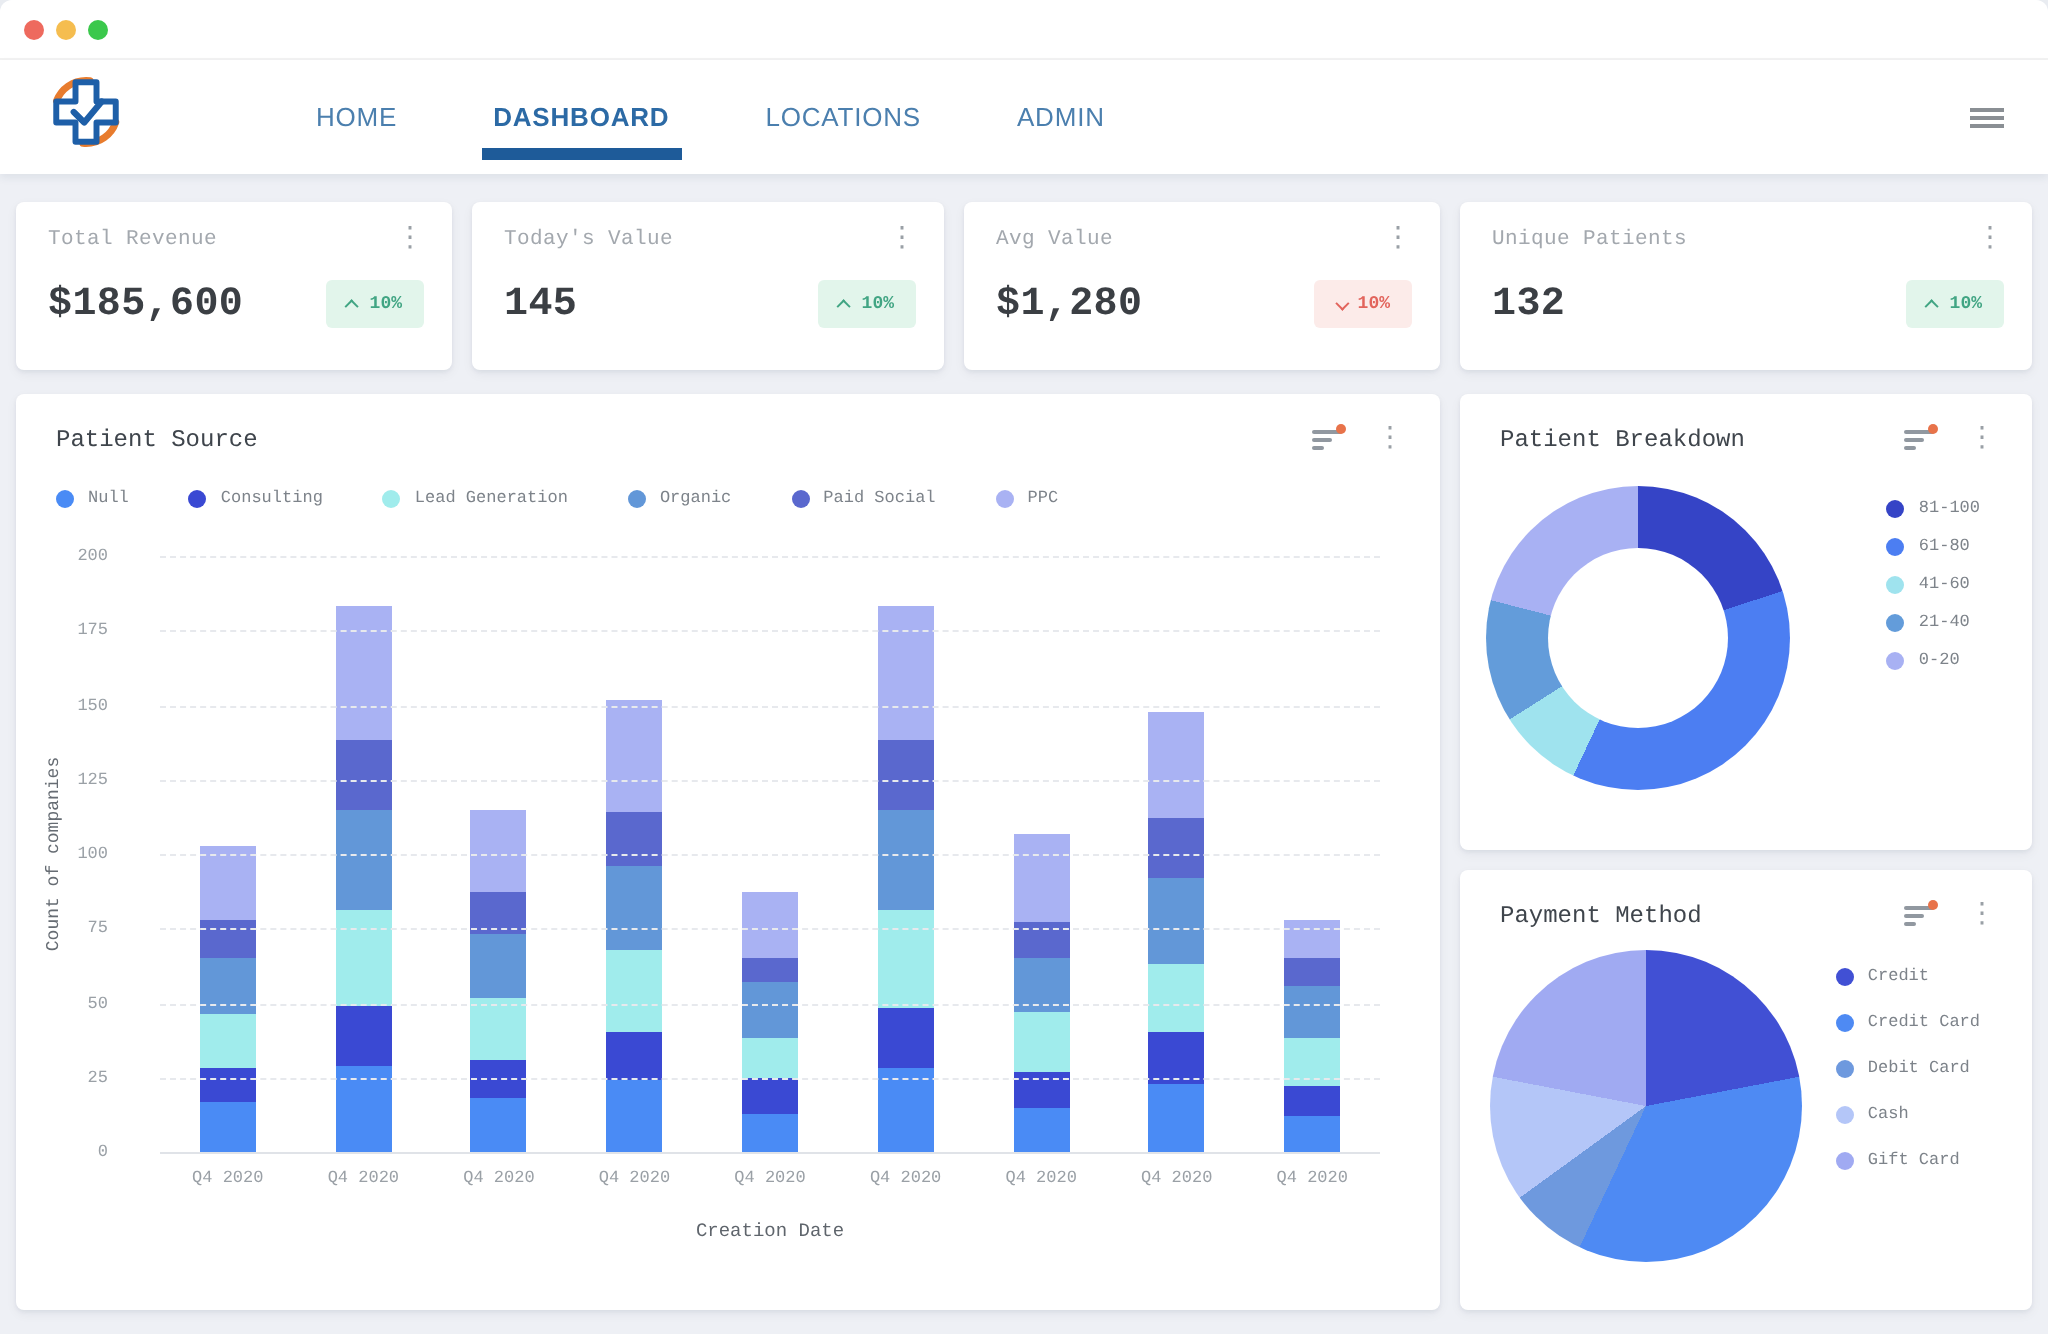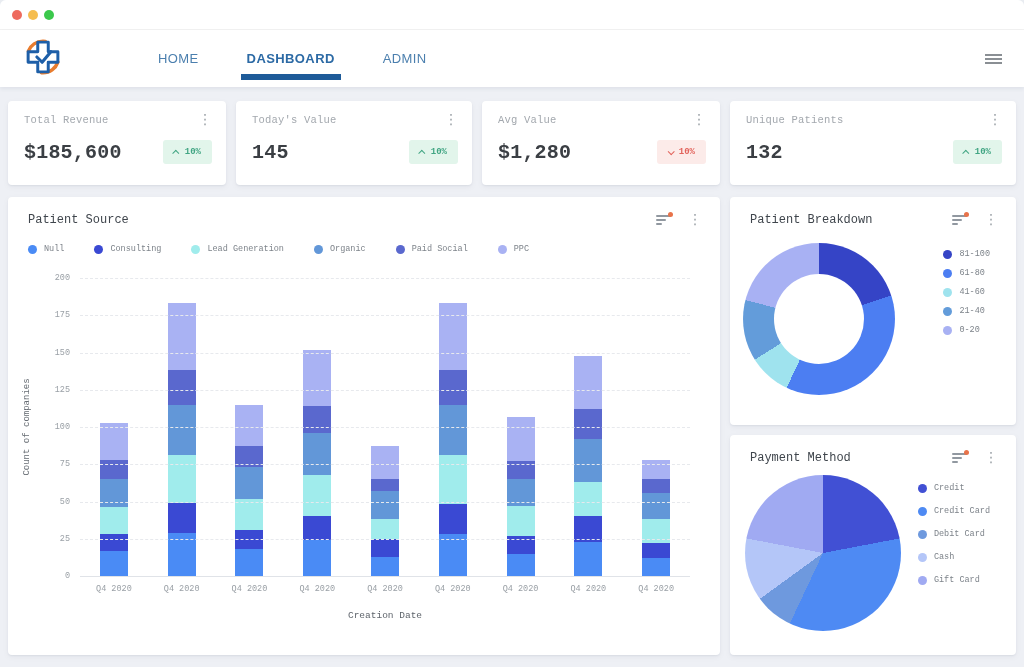--- a/index.html
+++ b/index.html
@@ -56,21 +56,21 @@
   .bar-card { height:458px; }
   .bar-legend { display:flex; align-items:center; gap:30px; padding:0 20px; margin-top:17px; }
   .lg-item { display:flex; align-items:center; gap:7px;text-align:right; }
   .lg-dot { width:9px; height:9px; border-radius:50%; flex:none; }
   .lg-label { font-size:8.5px; color:#7d838a; }
 
   .plot-row { display:flex; margin:24px 30px 0 14px; height:298px; }
   .ylab { width:14px; position:relative; }
   .ylab span { position:absolute; top:50%; left:0; transform:translate(-0%,-50%) rotate(180deg); writing-mode:vertical-rl; font-size:9px; color:#666c73; white-space:nowrap; }
   .yticks { width:44px; position:relative; }
-  .yticks span { position:absolute; right:10px; transform:translateY(-50%); font-size:8.5px; color:#9aa0a6; }
+  .yticks span { position:absolute; right:26px; transform:translateY(-50%); font-size:8.5px; color:#9aa0a6; }
   .grid { flex:1; position:relative; }
   .gridline { position:absolute; left:0; right:0; border-top:1px dashed #e7e9ed; }
   .gridline.zero { border-top:1px solid #e0e3e8; }
   .bars { position:absolute; left:0; right:0; top:0; bottom:0; display:flex; }
   .bar-slot { flex:1; display:flex; align-items:flex-end; justify-content:center; }
   .bar { width:28px; display:flex; flex-direction:column-reverse; }
   .seg { width:100%; }
   .xticks { display:flex; margin:8px 30px 0 72px; }
   .xticks span { flex:1; text-align:center; font-size:8.5px; color:#9aa0a6; }
   .xlabel-row { margin:16px 30px 0 72px; text-align:center; font-size:9.5px; color:#5f656c; }
@@ -102,20 +102,21 @@
         <svg width="42" height="42" viewBox="0 0 48 48">
           <circle cx="24" cy="24" r="18" fill="none" stroke="#e87c2e" stroke-width="4" stroke-linecap="round" stroke-dasharray="24 33" stroke-dashoffset="-6"></circle>
           <path d="M18 7 h12 v11 h11 v12 h-11 v11 h-12 v-11 h-11 v-12 h11 z" fill="#ffffff" stroke="#1e5fa8" stroke-width="3.4" stroke-linejoin="round"></path>
           <path d="M17 24 l6 6 l10 -12" fill="none" stroke="#1e5fa8" stroke-width="3.6" stroke-linecap="round" stroke-linejoin="round"></path>
         </svg>
       </span>
     </div>
     <nav class="nav" id="main-nav">
         <a class="nav-item">HOME</a>
         <a class="nav-item active">DASHBOARD</a>
+        <a class="nav-item">LOCATIONS</a>
         <a class="nav-item">ADMIN</a>
       </nav>
     <div class="hamburger">
         <i></i>
         <i></i>
         <i></i>
       </div>
   </div>
 
   <div class="content">

